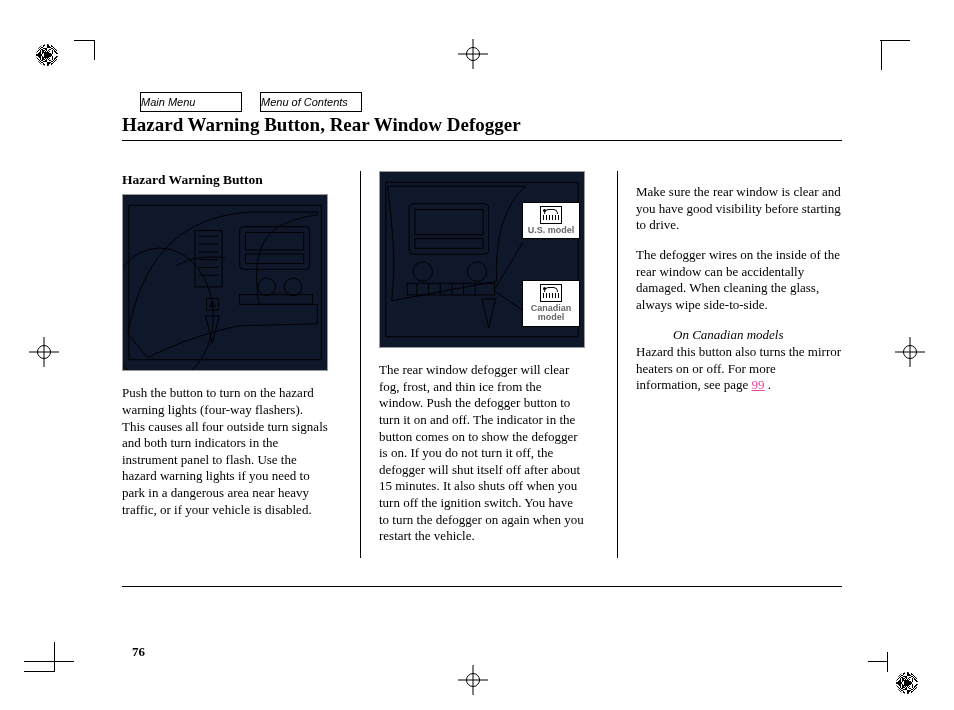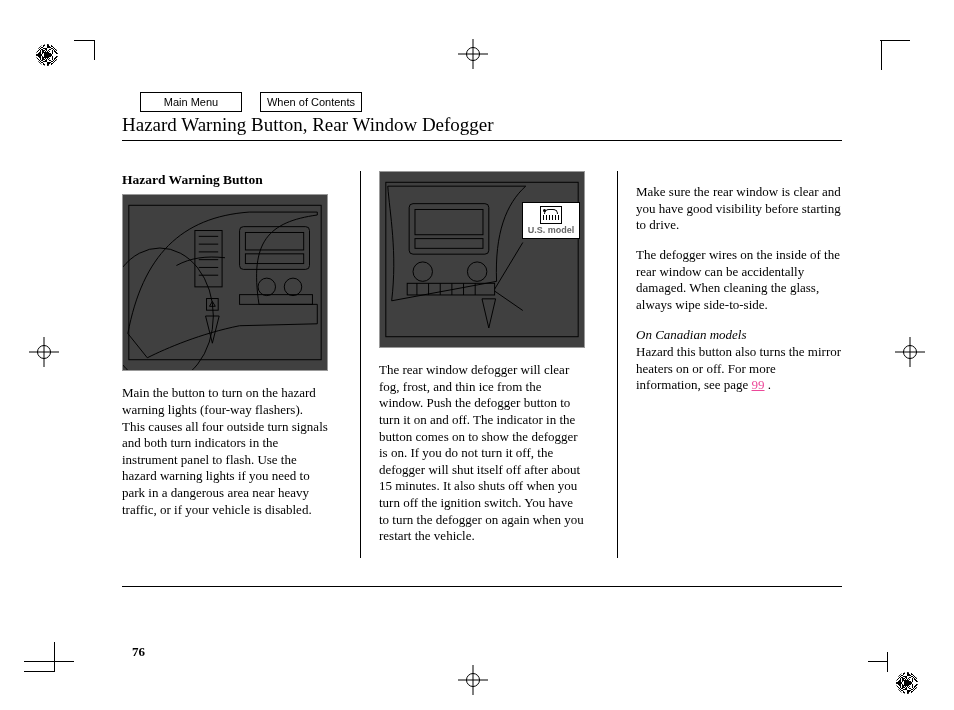--- a/index.html
+++ b/index.html
@@ -26,51 +26,51 @@
   .reg-mark::before,.reg-mark::after{content:"";position:absolute;background:#000;}
   .reg-mark::before{left:50%;top:-5px;width:1px;height:30px;transform:translateX(-50%);}
   .reg-mark::after{top:50%;left:-5px;height:1px;width:30px;transform:translateY(-50%);}
   .reg-mark span{position:absolute;left:50%;top:50%;width:12px;height:12px;border:1px solid #000;border-radius:50%;transform:translate(-50%,-50%);}
 
   .nav-buttons{
     position:absolute; left:140px; top:92px; display:flex; gap:18px;
     font-family: Arial, Helvetica, sans-serif; font-size:11px;
   }
   .nav-buttons a{
-    display:flex;align-items:center;justify-content:center;
-    width:100px;height:18px;border:1px solid #000;color:#000;text-decoration:none;
+    display:flex;align-items:center;
+    width:100px;height:18px;border:1px solid #000;color:#000;text-decoration:none;font-style:italic;
   }
 
   .page {
     position:absolute; left:122px; top:114px; width:720px;
   }
   h1.title{
-    font-size:19px; font-weight:normal; margin:0 0 6px;
+    font-size:19px; font-weight:bold; margin:0 0 6px;
     border-bottom:1px solid #000; padding-bottom:4px;
   }
   .cols{
     display:flex; gap:18px; margin-top:30px; font-size:13px; line-height:1.28;
   }
   .col{ flex:1 1 0; }
   .colA,.colB{ border-right:1px solid #000; padding-right:32px; }
   .sub{ font-weight:bold; margin:0 0 6px; font-size:13.5px;}
   .illus{
-    background:#404040;border:1px solid #999;height:175px;display:flex;align-items:center;justify-content:center;
+    background:#0f172a;border:1px solid #999;height:175px;display:flex;align-items:center;justify-content:center;
     margin-bottom:14px;color:#666;font:10px Arial,Helvetica,sans-serif;position:relative;
   }
   .illus svg{width:100%;height:100%;}
   .callout{
     position:absolute;background:#fff;border:1px solid #000;
     font:bold 9px Arial,Helvetica,sans-serif;text-align:center;padding:3px 2px;line-height:1.05;
   }
   .callout .ico{display:block;margin:0 auto 2px;width:20px;height:16px;border:1px solid #000;position:relative;}
   .callout .ico::before{content:"";position:absolute;left:2px;right:2px;bottom:3px;height:5px;background:repeating-linear-gradient(90deg,#000 0 1px,transparent 1px 3px);}
   .callout .ico::after{content:"";position:absolute;left:3px;right:3px;top:2px;bottom:9px;border:1px solid #000;border-bottom:none;border-radius:6px 6px 0 0;}
   .callout .ico .dot{position:absolute;left:2px;top:2px;width:3px;height:3px;border-radius:50%;background:#000;}
-  .ital{ font-style:italic; }
+  .ital{ font-style:italic;margin-left:37px; }
   .page-ref{ color:#ec4899; }
   .pg-num{ position:absolute; left:10px; top:530px; font-weight:bold; font-size:13px; }
 
   
   .dash svg *{stroke:#000;stroke-width:1;fill:none}
 </style>
 </head>
 <body>
 
 <div class="rosette" style="left:36px;top:44px"></div>
@@ -95,21 +95,21 @@
 <div class="crop-mark-v" style="left:54px;bottom:38px;height:30px"></div>
 <div class="crop-mark-h" style="left:24px;bottom:48px;width:50px"></div>
 <div class="crop-mark-h" style="right:66px;bottom:48px;width:20px"></div>
 <div class="crop-mark-v" style="right:66px;bottom:38px;height:20px"></div>
 
 <div class="nav-buttons">
   <a href="#">
       <span>Main Menu</span>
     </a>
   <a href="#">
-      <span>When of Contents</span>
+      <span>Menu of Contents</span>
     </a>
 </div>
 
 <div class="page">
   <h1 class="title">Hazard Warning Button, Rear Window Defogger</h1>
 
   <div class="cols">
 
     <div class="col colA">
       <p class="sub">Hazard Warning Button</p>
@@ -132,21 +132,21 @@
           <polygon points="92,150 99,122 85,122" fill="#000" stroke="none"></polygon>
           <rect x="74" y="34" width="28" height="58"></rect>
           <line x1="78" y1="40" x2="98" y2="40"></line>
             <line x1="78" y1="48" x2="98" y2="48"></line>
           <line x1="78" y1="56" x2="98" y2="56"></line>
             <line x1="78" y1="64" x2="98" y2="64"></line>
           <line x1="78" y1="72" x2="98" y2="72"></line>
             <line x1="78" y1="80" x2="98" y2="80"></line>
         </svg>
       </div>
-      <p>Main the button to turn on the hazard warning lights (four-way flashers). This causes all four outside turn signals and both turn indicators in the instrument panel to flash. Use the hazard warning lights if you need to park in a dangerous area near heavy traffic, or if your vehicle is disabled.</p>
+      <p>Push the button to turn on the hazard warning lights (four-way flashers). This causes all four outside turn signals and both turn indicators in the instrument panel to flash. Use the hazard warning lights if you need to park in a dangerous area near heavy traffic, or if your vehicle is disabled.</p>
     </div>
 
     <div class="col colB">
       <div class="illus dash">
         <svg viewBox="0 0 210 175">
           <rect x="6" y="8" width="198" height="159" fill="#eee" stroke="none"></rect>
           <path d="M8,12 L150,12 C130,30 118,60 120,110 L12,130 C18,80 10,40 8,12 Z"></path>
           <rect x="30" y="30" width="82" height="52" rx="4"></rect>
           <rect x="36" y="36" width="70" height="26"></rect>
           <rect x="36" y="66" width="70" height="10"></rect>
@@ -162,20 +162,26 @@
           <polygon points="112,158 119,128 105,128" fill="#000" stroke="none"></polygon>
           <line x1="118" y1="118" x2="147" y2="70" stroke-width="1"></line>
           <line x1="118" y1="120" x2="147" y2="140" stroke-width="1"></line>
         </svg>
         <div class="callout" style="right:4px;top:30px;width:52px">
           <span class="ico">
               <span class="dot"></span>
             </span>
           <span>U.S. model</span>
         </div>
+        <div class="callout" style="right:4px;top:108px;width:52px">
+          <span class="ico">
+              <span class="dot"></span>
+            </span>
+          <span>Canadian model</span>
+        </div>
       </div>
       <p>The rear window defogger will clear fog, frost, and thin ice from the window. Push the defogger button to turn it on and off. The indicator in the button comes on to show the defogger is on. If you do not turn it off, the defogger will shut itself off after about 15 minutes. It also shuts off when you turn off the ignition switch. You have to turn the defogger on again when you restart the vehicle.</p>
     </div>
 
     <div class="col colC">
       <p>Make sure the rear window is clear and you have good visibility before starting to drive.</p>
       <p style="">The defogger wires on the inside of the rear window can be accidentally damaged. When cleaning the glass, always wipe side-to-side.</p>
       <p style="margin-top:14px">
         <span class="ital">On Canadian models</span><br>
         <span>Hazard this button also turns the mirror heaters on or off. For more information, see page </span>

